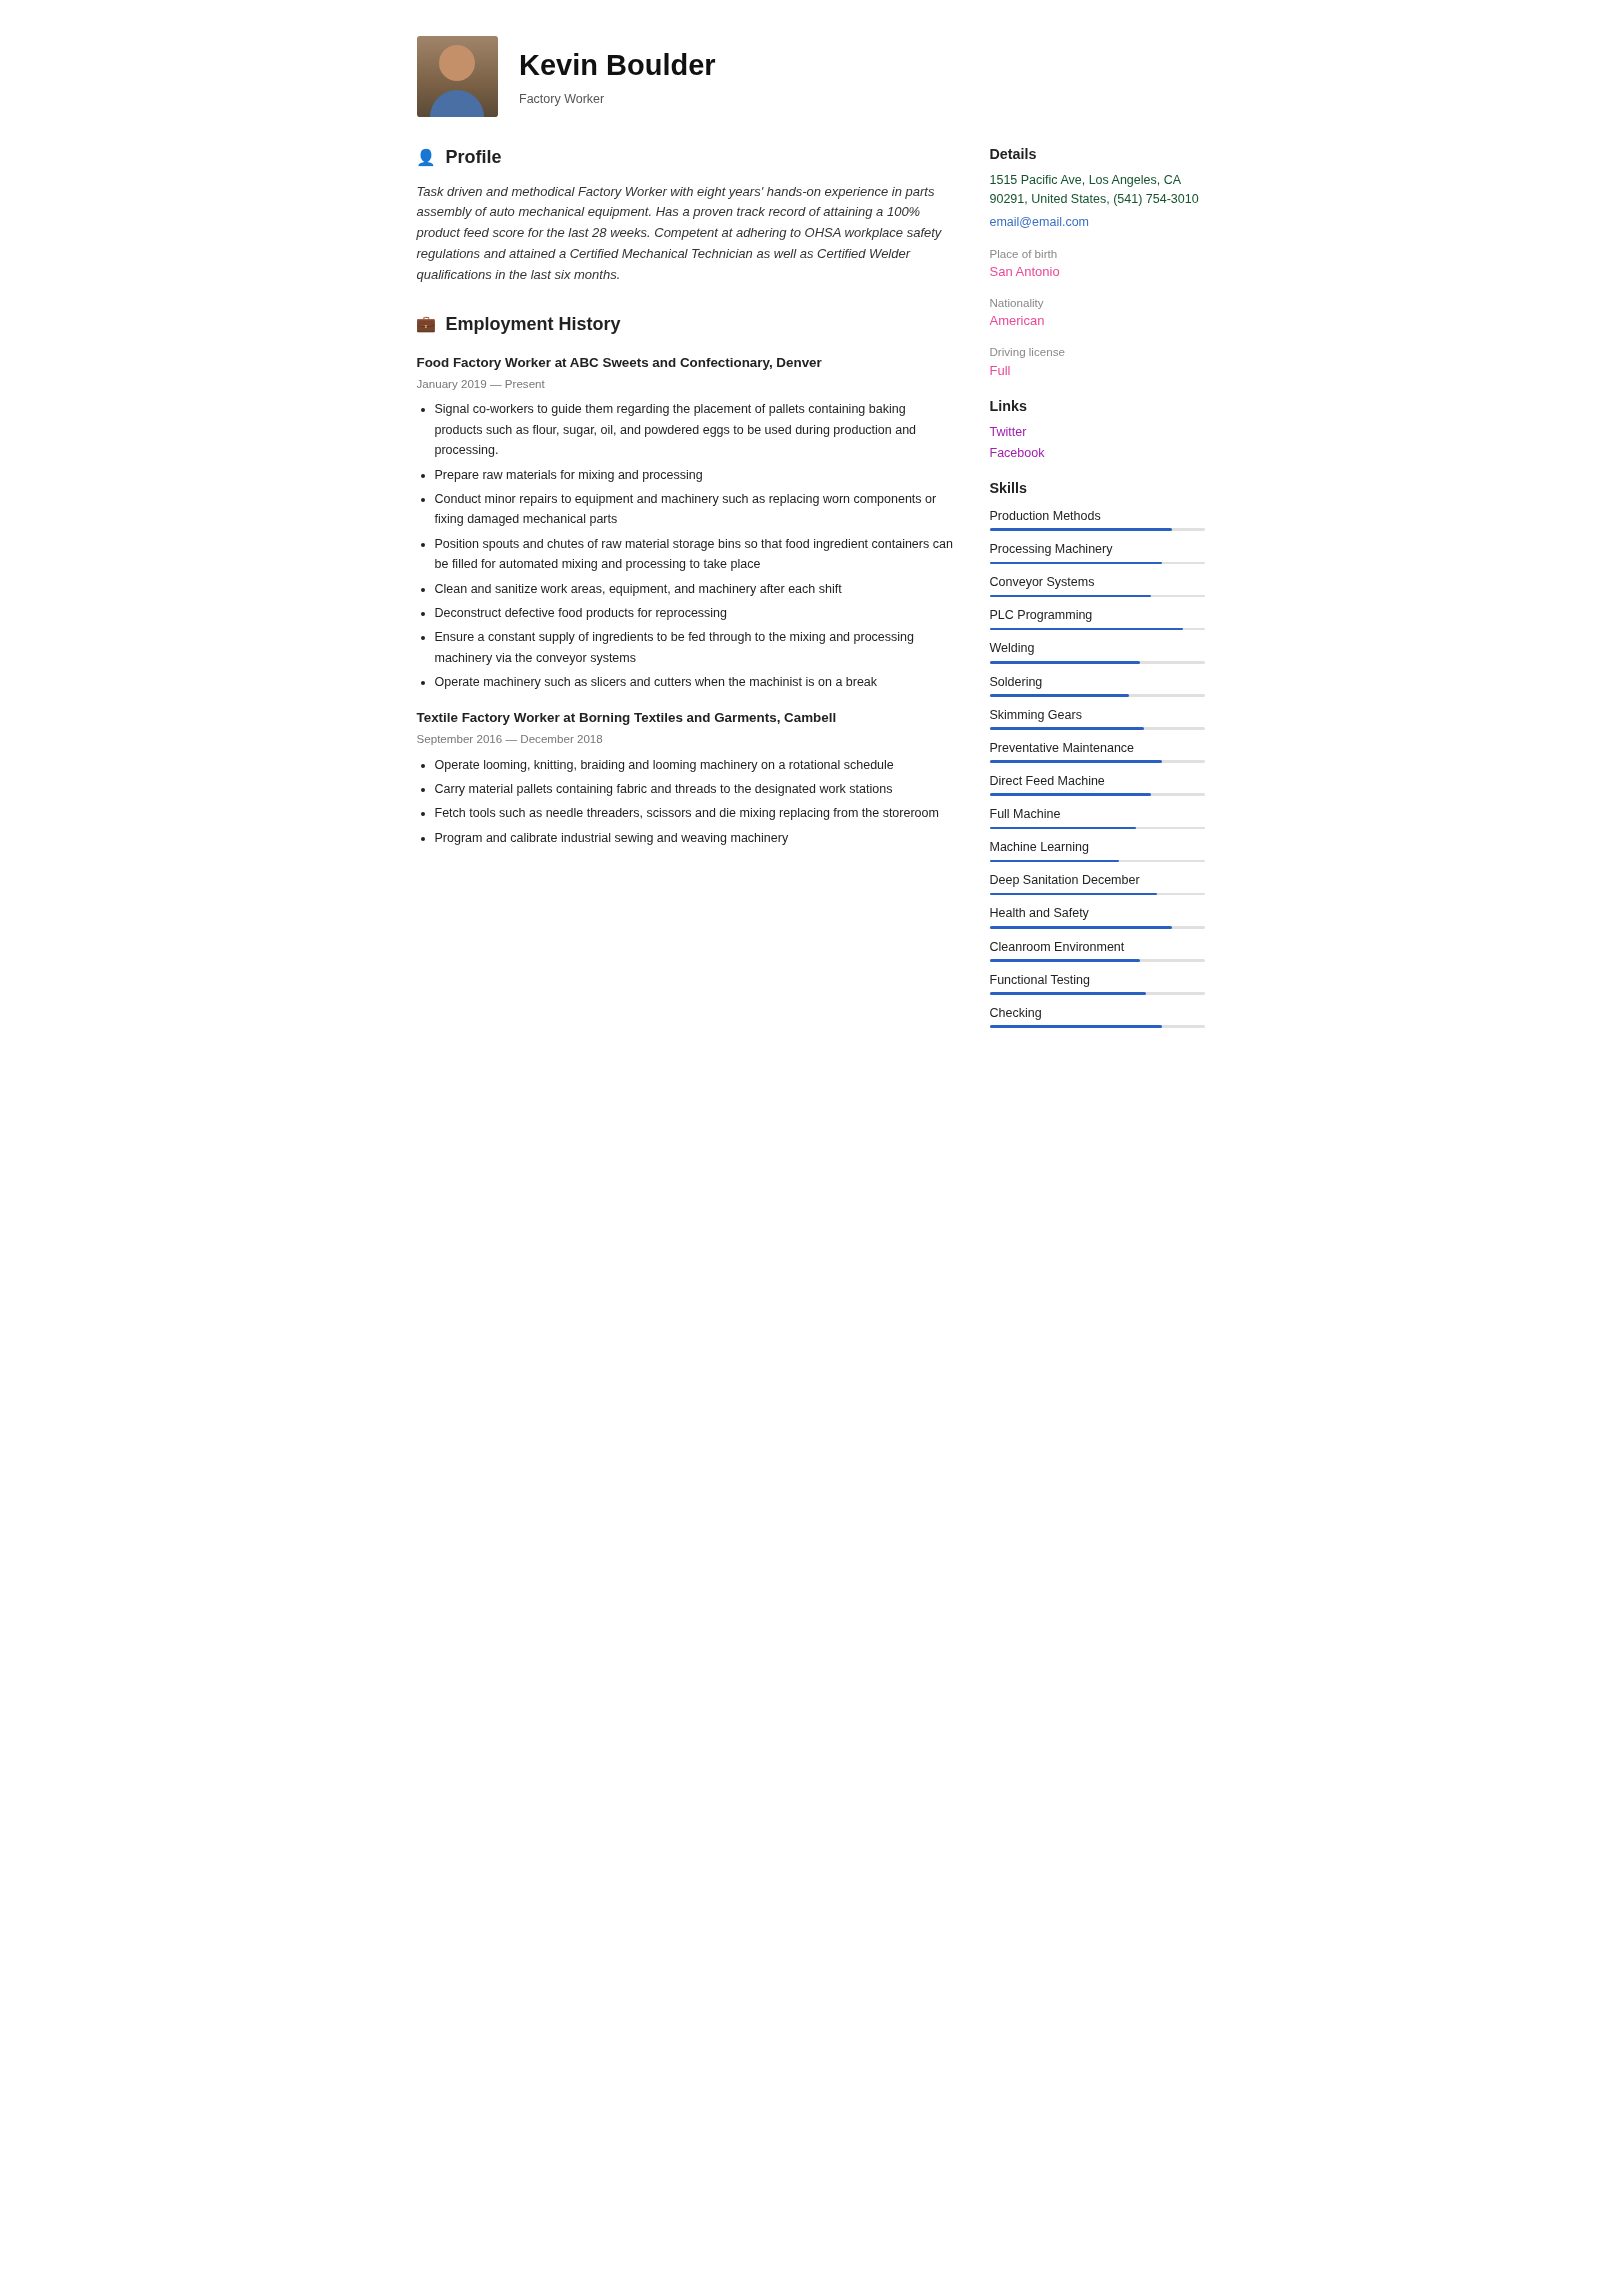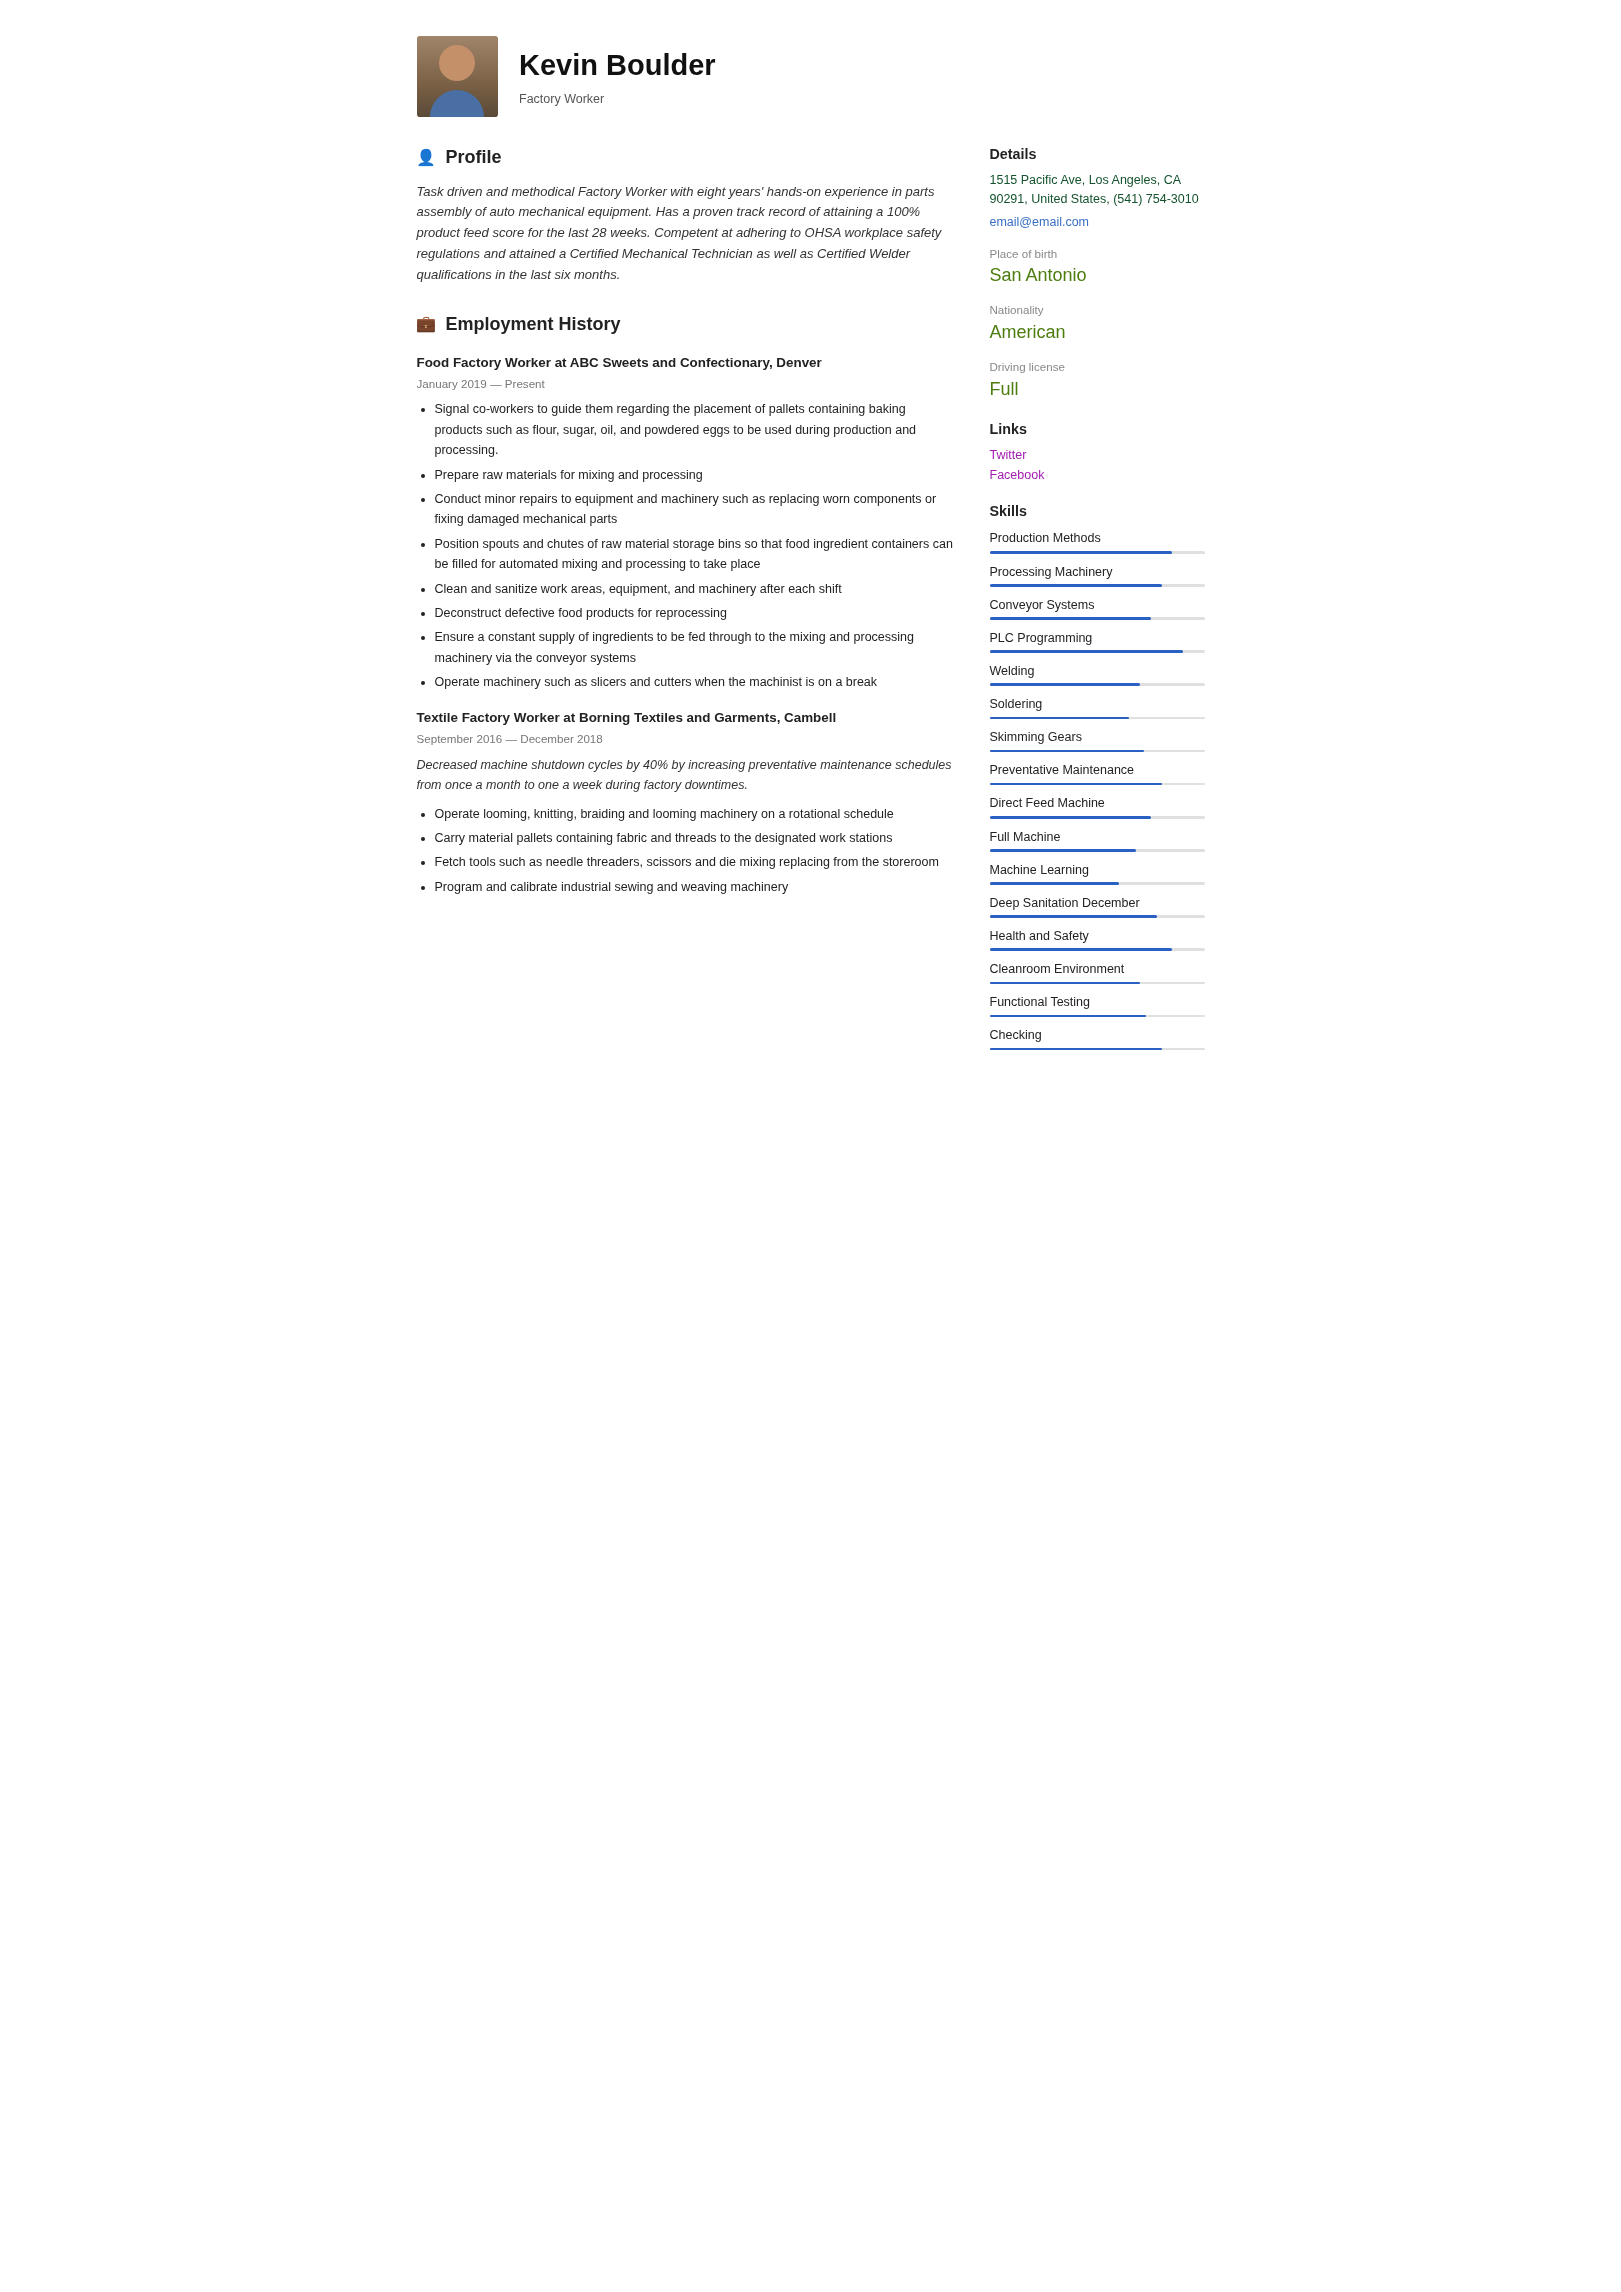--- a/index.html
+++ b/index.html
@@ -152,22 +152,22 @@
       text-decoration: none;
     }
     .detail-group {
       margin-top: 12.5px;
     }
     .detail-label {
       font-size: 11.6px;
       color: #888;
     }
     .detail-value {
-      font-size: 18px;
-      color: #4d7c0f;
+      font-size: 13px;
+      color: #ec4899;
     }
     .links-title {
       font-weight: bold;
       font-size: 14.3px;
       margin-top: 16px;
       margin-bottom: 5.4px;
     }
     .link-item {
       display: block;
       color: #a21caf;
@@ -247,21 +247,20 @@
           <li>Clean and sanitize work areas, equipment, and machinery after each shift</li>
           <li>Deconstruct defective food products for reprocessing</li>
           <li>Ensure a constant supply of ingredients to be fed through to the mixing and processing machinery via the conveyor systems</li>
           <li>Operate machinery such as slicers and cutters when the machinist is on a break</li>
         </ul>
       </div>
 
       <div style="margin-top:16px;">
         <div class="job-title">Textile Factory Worker at  Borning Textiles and Garments, Cambell</div>
         <div class="job-date">September 2016 — December 2018</div>
-        <p class="job-desc">Decreased machine shutdown cycles by 40% by increasing preventative maintenance schedules from once a month to one a week during factory downtimes.</p>
         <ul class="job-bullets">
           <li>Operate looming, knitting, braiding and looming machinery on a rotational schedule</li>
           <li>Carry material pallets containing fabric and threads to the designated work stations</li>
           <li>Fetch tools such as needle threaders, scissors and die mixing replacing from the storeroom</li>
           <li>Program and calibrate industrial sewing and weaving machinery</li>
         </ul>
       </div>
 
     </div>
 

